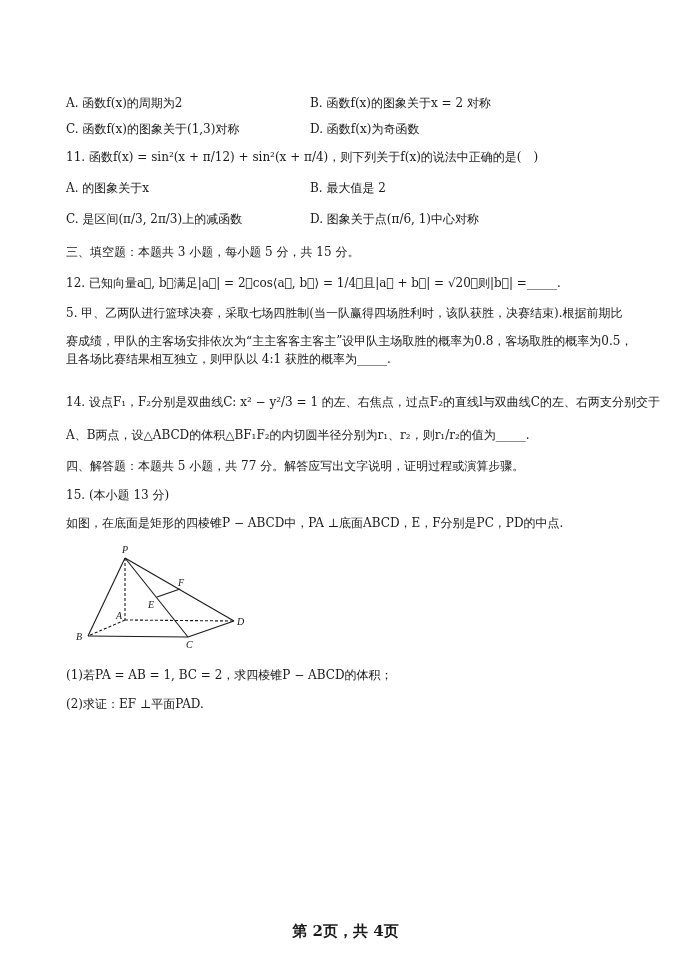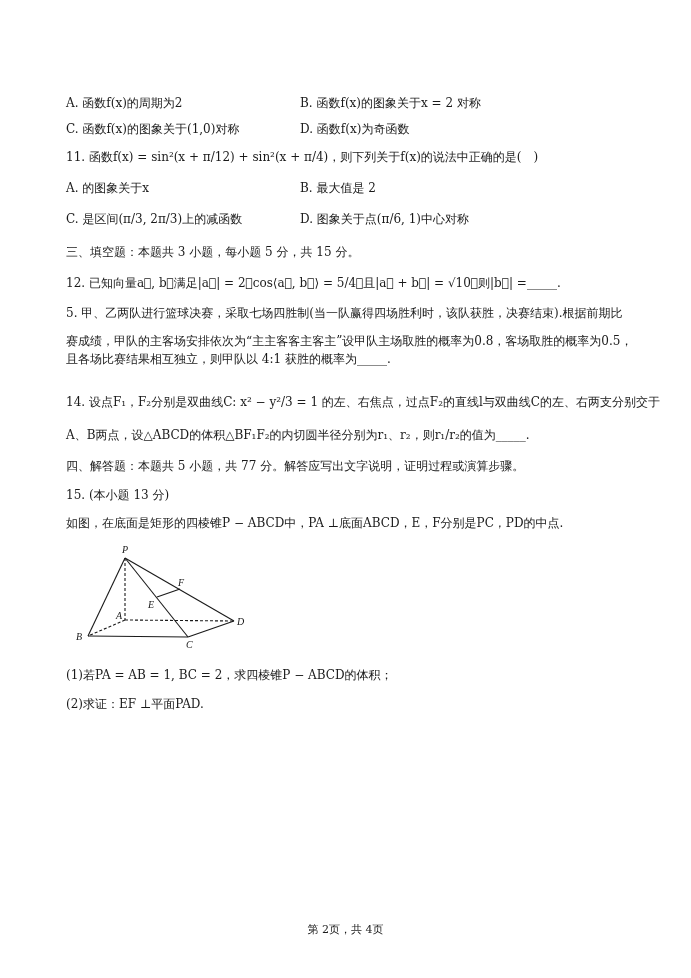--- a/index.html
+++ b/index.html
@@ -1,42 +1,42 @@
 <!DOCTYPE html>
 <html><head>
 <meta charset="utf-8">
 <style>
   html, body { margin: 0; padding: 0; }
   body {
     width: 691px; height: 978px; background: #ffffff; position: relative; overflow: hidden;
     font-family: "DejaVu Serif", "Liberation Serif", serif; color: #1a1a1a;
   }
   .line { position: absolute; left: 66px; font-size: 12px; white-space: nowrap; line-height: 1.2; }
-  .col2 { left: 300px; text-align: right; }
+  .col2 { left: 310px; text-align: right; }
   .bold { font-weight: normal; }
   .figure { position: absolute; left: 72px; top: 540px; width: 180px; height: 110px; }
-  .footer { position: absolute; left: 0; width: 691px; top: 922px; text-align: center; font-size: 11px; font-weight: normal; }
+  .footer { position: absolute; left: 0; width: 691px; top: 922px; text-align: center; font-size: 15px; font-weight: bold; }
 </style>
 </head>
 <body>
 
 <div class="line" style="top:96px">A. 函数f(x)的周期为2</div>
 <div class="line col2" style="top:96px">B. 函数f(x)的图象关于x = 2 对称</div>
-<div class="line" style="top:122px">C. 函数f(x)的图象关于(1,0)对称</div>
+<div class="line" style="top:122px">C. 函数f(x)的图象关于(1,3)对称</div>
 <div class="line col2" style="top:122px">D. 函数f(x)为奇函数</div>
 
 <div class="line" style="top:150px">11. 函数f(x) = sin²(x + π/12) + sin²(x + π/4)，则下列关于f(x)的说法中正确的是(　)</div>
 <div class="line" style="top:181px">A. 的图象关于x</div>
 <div class="line col2" style="top:181px">B. 最大值是 2</div>
 <div class="line" style="top:212px">C. 是区间(π/3, 2π/3)上的减函数</div>
 <div class="line col2" style="top:212px">D. 图象关于点(π/6, 1)中心对称</div>
 
 <div class="line bold" style="top:245px">三、填空题：本题共 3 小题，每小题 5 分，共 15 分。</div>
 
-<div class="line" style="top:276px">12. 已知向量a⃗, b⃗满足|a⃗| = 2，cos⟨a⃗, b⃗⟩ = 5/4，且|a⃗ + b⃗| = √10，则|b⃗| =_____.</div>
+<div class="line" style="top:276px">12. 已知向量a⃗, b⃗满足|a⃗| = 2，cos⟨a⃗, b⃗⟩ = 1/4，且|a⃗ + b⃗| = √20，则|b⃗| =_____.</div>
 
 <div class="line" style="top:306px">5. 甲、乙两队进行篮球决赛，采取七场四胜制(当一队赢得四场胜利时，该队获胜，决赛结束).根据前期比</div>
 <div class="line" style="top:334px">赛成绩，甲队的主客场安排依次为“主主客客主客主”设甲队主场取胜的概率为0.8，客场取胜的概率为0.5，</div>
 <div class="line" style="top:352px">且各场比赛结果相互独立，则甲队以 4:1 获胜的概率为_____.</div>
 
 <div class="line" style="top:395px">14. 设点F₁，F₂分别是双曲线C: x² − y²/3 = 1 的左、右焦点，过点F₂的直线l与双曲线C的左、右两支分别交于</div>
 <div class="line" style="top:428px">A、B两点，设△ABCD的体积△BF₁F₂的内切圆半径分别为r₁、r₂，则r₁/r₂的值为_____.</div>
 
 <div class="line bold" style="top:459px">四、解答题：本题共 5 小题，共 77 分。解答应写出文字说明，证明过程或演算步骤。</div>
 <div class="line" style="top:488px">15. (本小题 13 分)</div>

